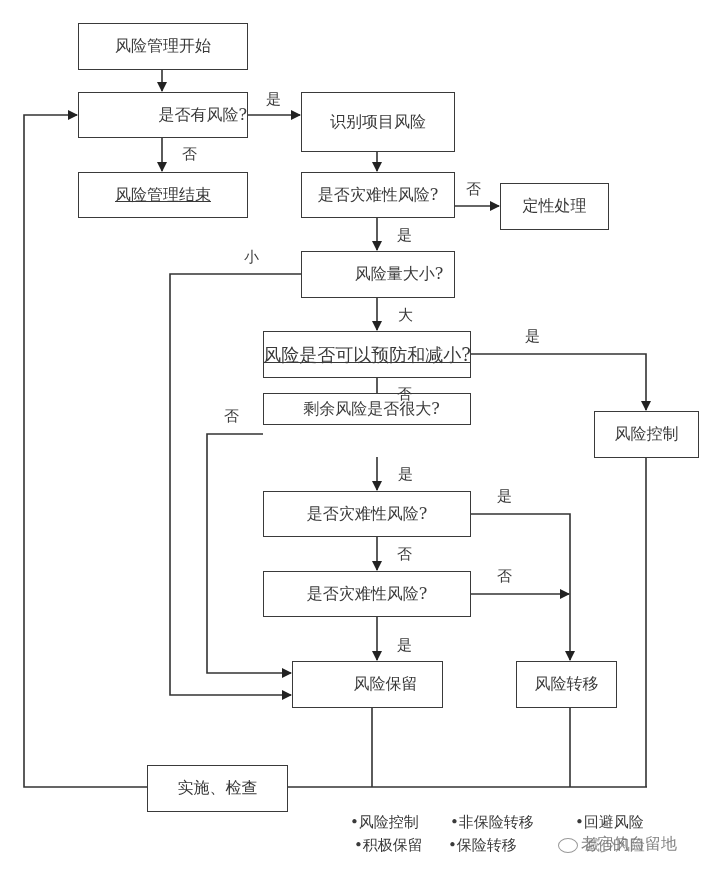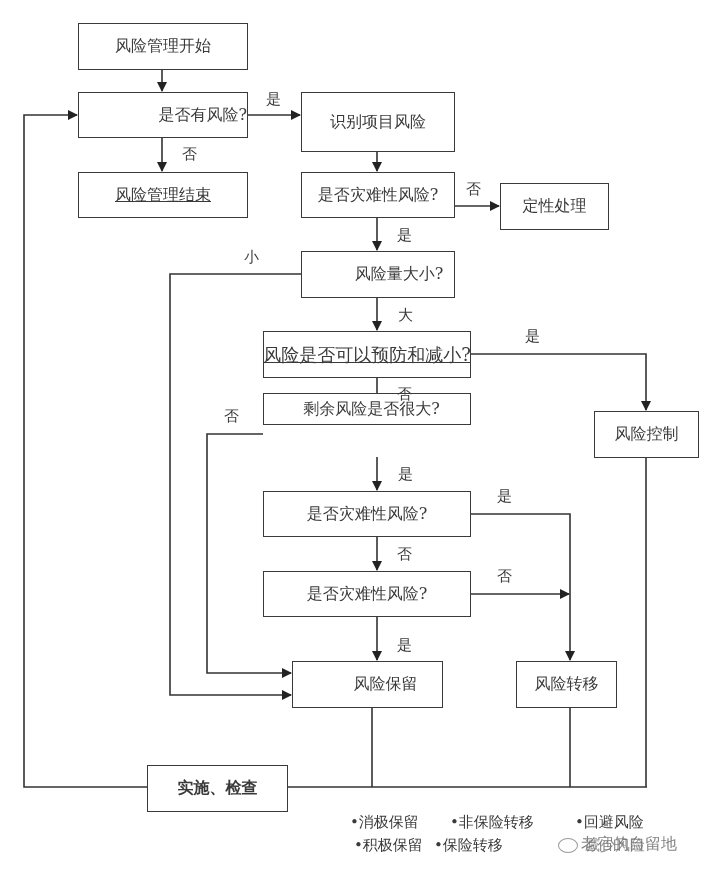--- a/index.html
+++ b/index.html
@@ -85,41 +85,41 @@
   </div>
 <div class="box" style="left:263px;top:571px;width:208px;height:46px;">
     <span>是否灾难性风险?</span>
   </div>
 <div class="box" style="left:292px;top:661px;width:151px;height:47px;padding-left:36px;">
     <span>风险保留</span>
   </div>
 <div class="box" style="left:516px;top:661px;width:101px;height:47px;">
     <span>风险转移</span>
   </div>
-<div class="box" style="left:147px;top:765px;width:141px;height:47px;font-weight:bold;">
+<div class="box" style="left:147px;top:765px;width:141px;height:47px;">
     <span>实施、检查</span>
   </div>
 
 <span class="lbl" style="left:266px;top:90px;">是</span>
 <span class="lbl" style="left:182px;top:145px;">否</span>
 <span class="lbl" style="left:466px;top:180px;">否</span>
 <span class="lbl" style="left:397px;top:226px;">是</span>
 <span class="lbl" style="left:244px;top:248px;">小</span>
 <span class="lbl" style="left:398px;top:306px;">大</span>
 <span class="lbl" style="left:525px;top:327px;">是</span>
 <span class="lbl" style="left:397px;top:385px;">否</span>
 <span class="lbl" style="left:224px;top:407px;">否</span>
 <span class="lbl" style="left:398px;top:465px;">是</span>
 <span class="lbl" style="left:497px;top:487px;">是</span>
 <span class="lbl" style="left:397px;top:545px;">否</span>
 <span class="lbl" style="left:497px;top:567px;">否</span>
 <span class="lbl" style="left:397px;top:636px;">是</span>
 
-<div class="legend" style="left:350px;top:813px;">•消极保留</div>
+<div class="legend" style="left:350px;top:813px;">•风险控制</div>
 <div class="legend" style="left:354px;top:836px;">•积极保留</div>
 <div class="legend" style="left:450px;top:813px;">•非保险转移</div>
-<div class="legend" style="left:434px;top:836px;">•保险转移</div>
+<div class="legend" style="left:448px;top:836px;">•保险转移</div>
 <div class="legend" style="left:575px;top:813px;">•回避风险</div>
 <div class="legend" style="left:585px;top:836px;color:#999;">减少风险</div>
 
 <div class="watermark" style="left:558px;top:834px;">
   <span class="wm-icon"></span><span>老宿的自留地</span>
 </div>
 
 </body></html>

